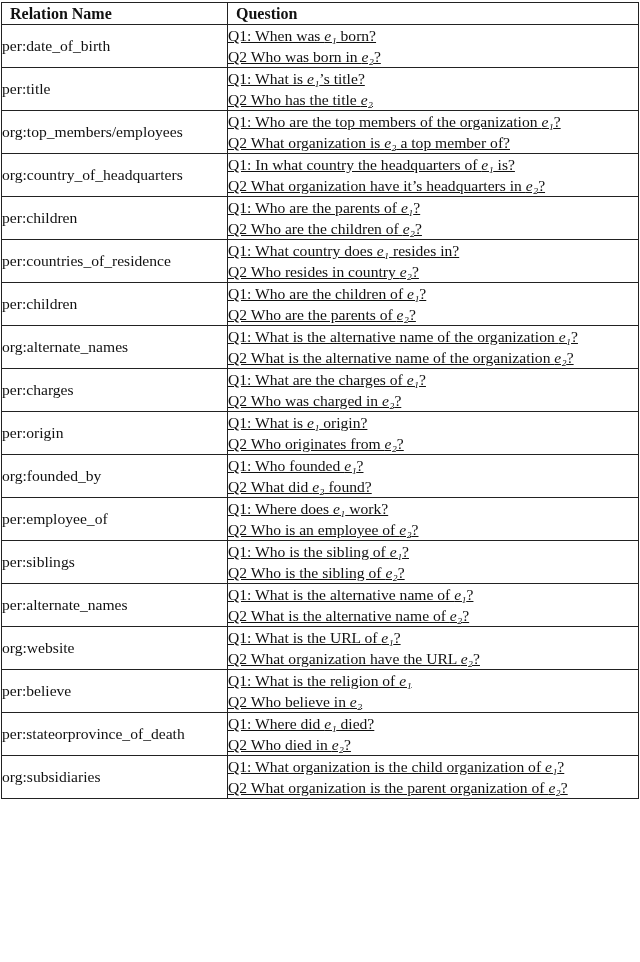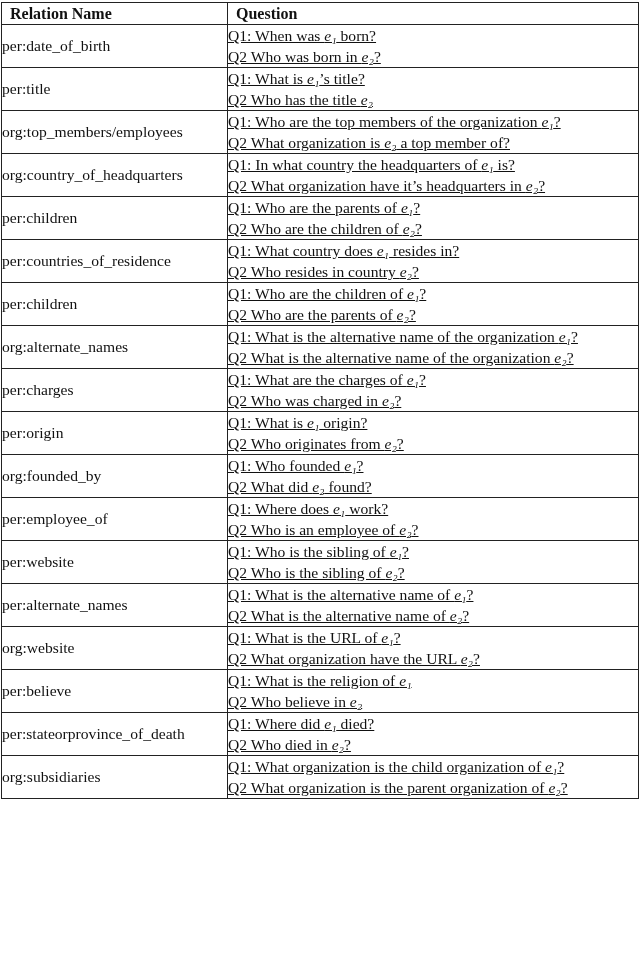--- a/index.html
+++ b/index.html
@@ -113,21 +113,21 @@
         </td>
       </tr>
       <tr>
         <td class="name">per:employee_of</td>
         <td class="q">
           <span class="qline">Q1: Where does <span class="ent">e₁</span> work?</span>
           <span class="qline">Q2 Who is an employee of <span class="ent">e₂</span>?</span>
         </td>
       </tr>
       <tr>
-        <td class="name">per:website</td>
+        <td class="name">per:siblings</td>
         <td class="q">
           <span class="qline">Q1: Who is the sibling of <span class="ent">e₁</span>?</span>
           <span class="qline">Q2 Who is the sibling of <span class="ent">e₂</span>?</span>
         </td>
       </tr>
       <tr>
         <td class="name">per:alternate_names</td>
         <td class="q">
           <span class="qline">Q1: What is the alternative name of <span class="ent">e₁</span>?</span>
           <span class="qline">Q2 What is the alternative name of <span class="ent">e₂</span>?</span>

